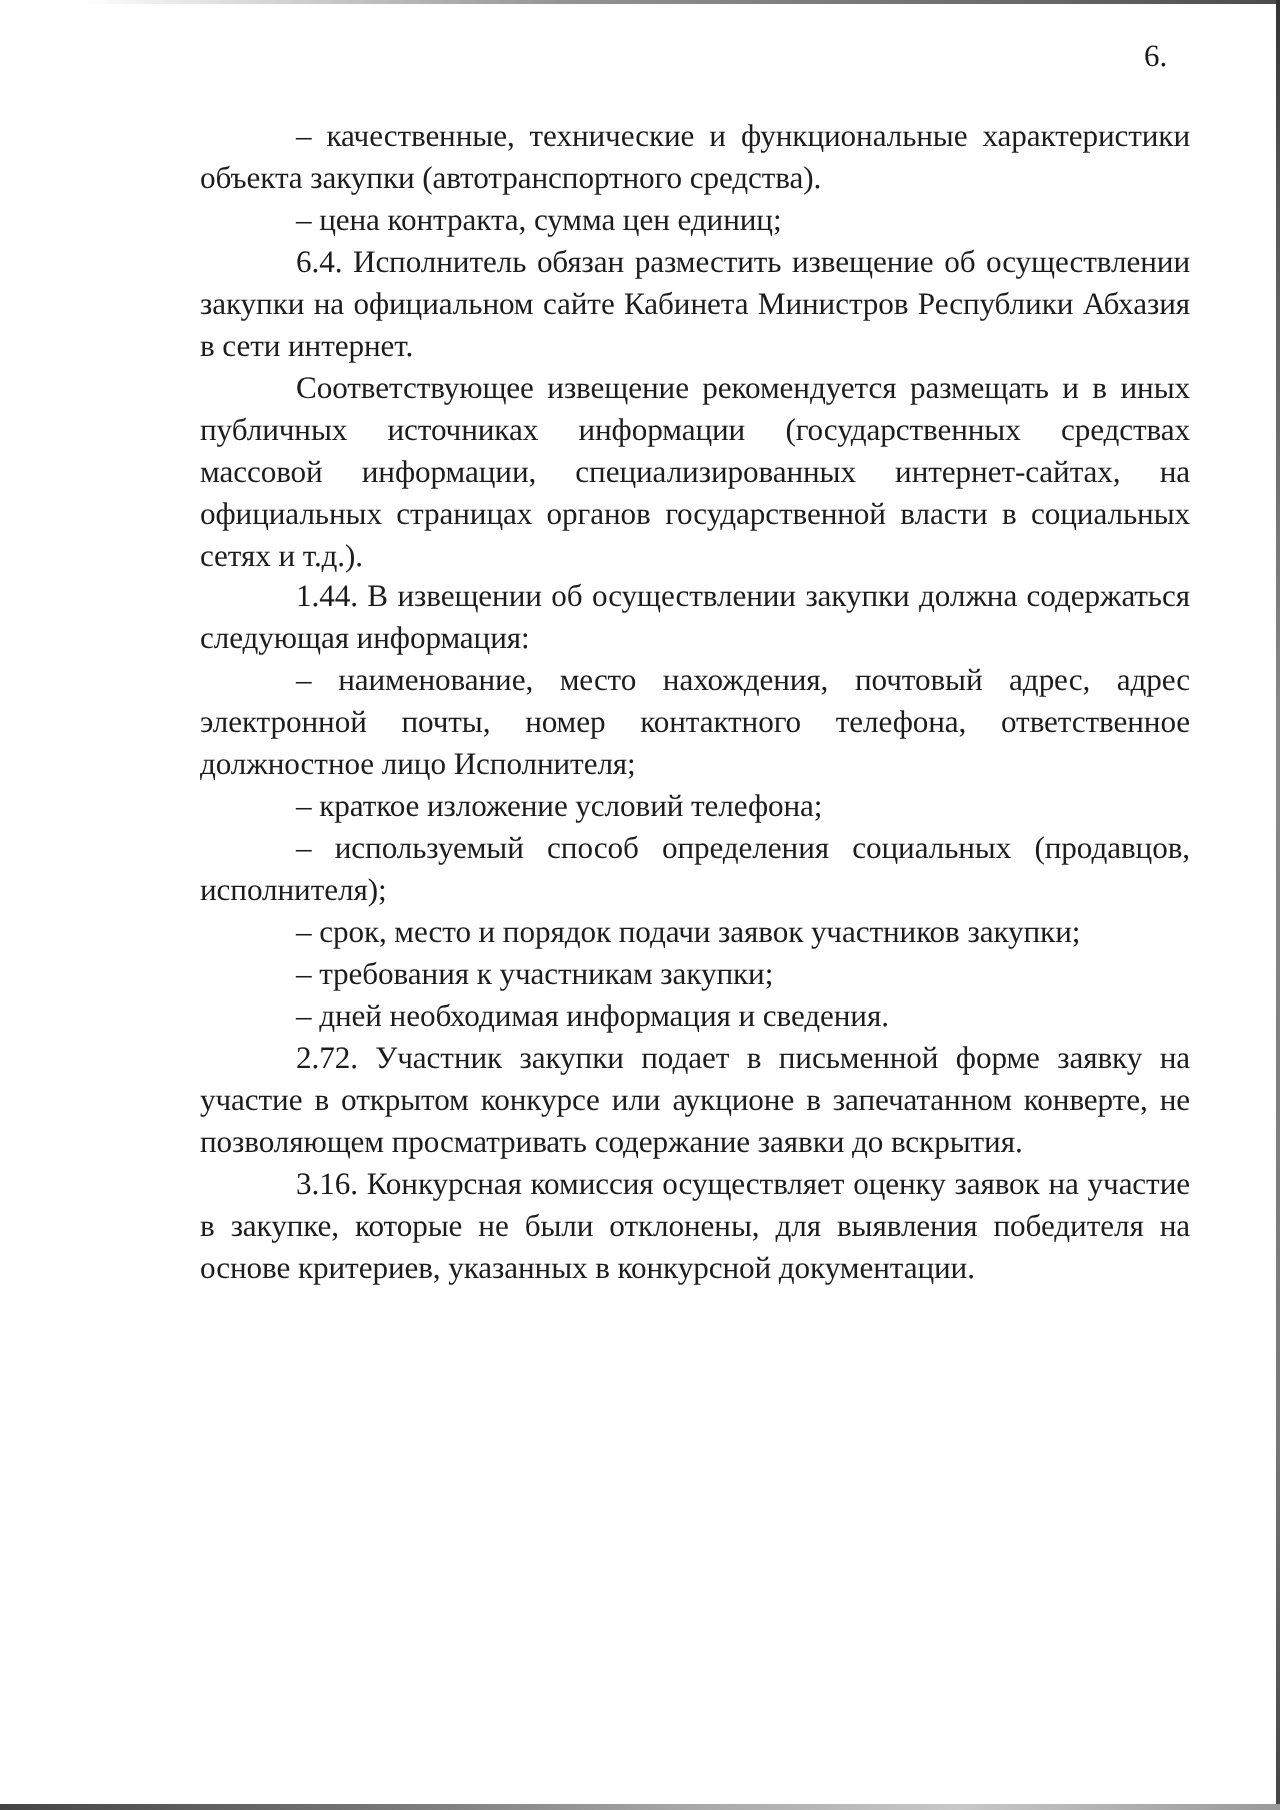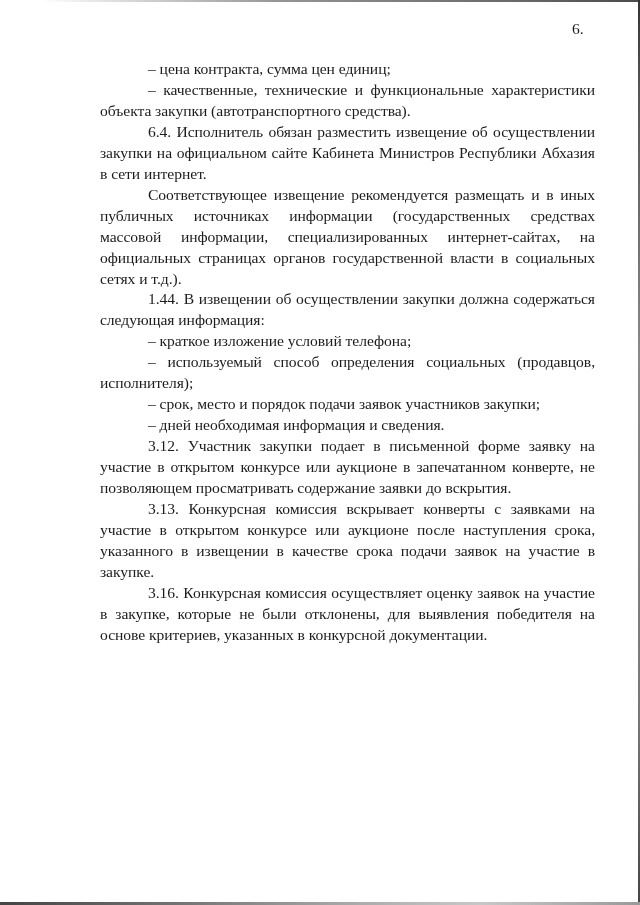--- a/index.html
+++ b/index.html
@@ -75,27 +75,28 @@
 <body>
 
 <div class="page">
   <div class="edge-top"></div>
   <div class="edge-right"></div>
   <div class="edge-bottom"></div>
 
   <div class="page-number">6.</div>
 
   <div class="body-text">
+    <p>– качественные, технические и функциональные характеристики объекта закупки (автотранспортного средства).</p>
     <p>– цена контракта, сумма цен единиц;</p>
-    <p>– качественные, технические и функциональные характеристики объекта закупки (автотранспортного средства).</p>
     <p>6.4. Исполнитель обязан разместить извещение об осуществлении закупки на официальном сайте Кабинета Министров Республики Абхазия в сети интернет.</p>
     <p>Соответствующее извещение рекомендуется размещать и в иных публичных источниках информации (государственных средствах массовой информации, специализированных интернет-сайтах, на официальных стра­ницах органов государственной власти в социальных сетях и т.д.).</p>
     <p>1.44. В извещении об осуществлении закупки должна содержаться следующая информация:</p>
+    <p>– наименование, место нахождения, почтовый адрес, адрес электрон­ной почты, номер контактного телефона, ответственное должностное лицо Исполнителя;</p>
     <p>– краткое изложение условий телефона;</p>
     <p>– используемый способ определения социальных (продавцов, исполнителя);</p>
     <p>– срок, место и порядок подачи заявок участников закупки;</p>
+    <p>– требования к участникам закупки;</p>
     <p>– дней необходимая информация и сведения.</p>
-    <p>3.12. Участник закупки подает в письменной форме заявку на участие в открытом конкурсе или аукционе в запечатанном конверте, не позволяющем просматривать содержание заявки до вскрытия.</p>
-    <p>3.13. Конкурсная комиссия вскрывает конверты с заявками на участие в открытом конкурсе или аукционе после наступления срока, указанного в извещении в качестве срока подачи заявок на участие в закупке.</p>
+    <p>2.72. Участник закупки подает в письменной форме заявку на участие в открытом конкурсе или аукционе в запечатанном конверте, не позволяющем просматривать содержание заявки до вскрытия.</p>
     <p>3.16. Конкурсная комиссия осуществляет оценку заявок на участие в закупке, которые не были отклонены, для выявления победителя на основе критериев, указанных в конкурсной документации.</p>
 
   </div>
 </div>
 
 </body></html>

